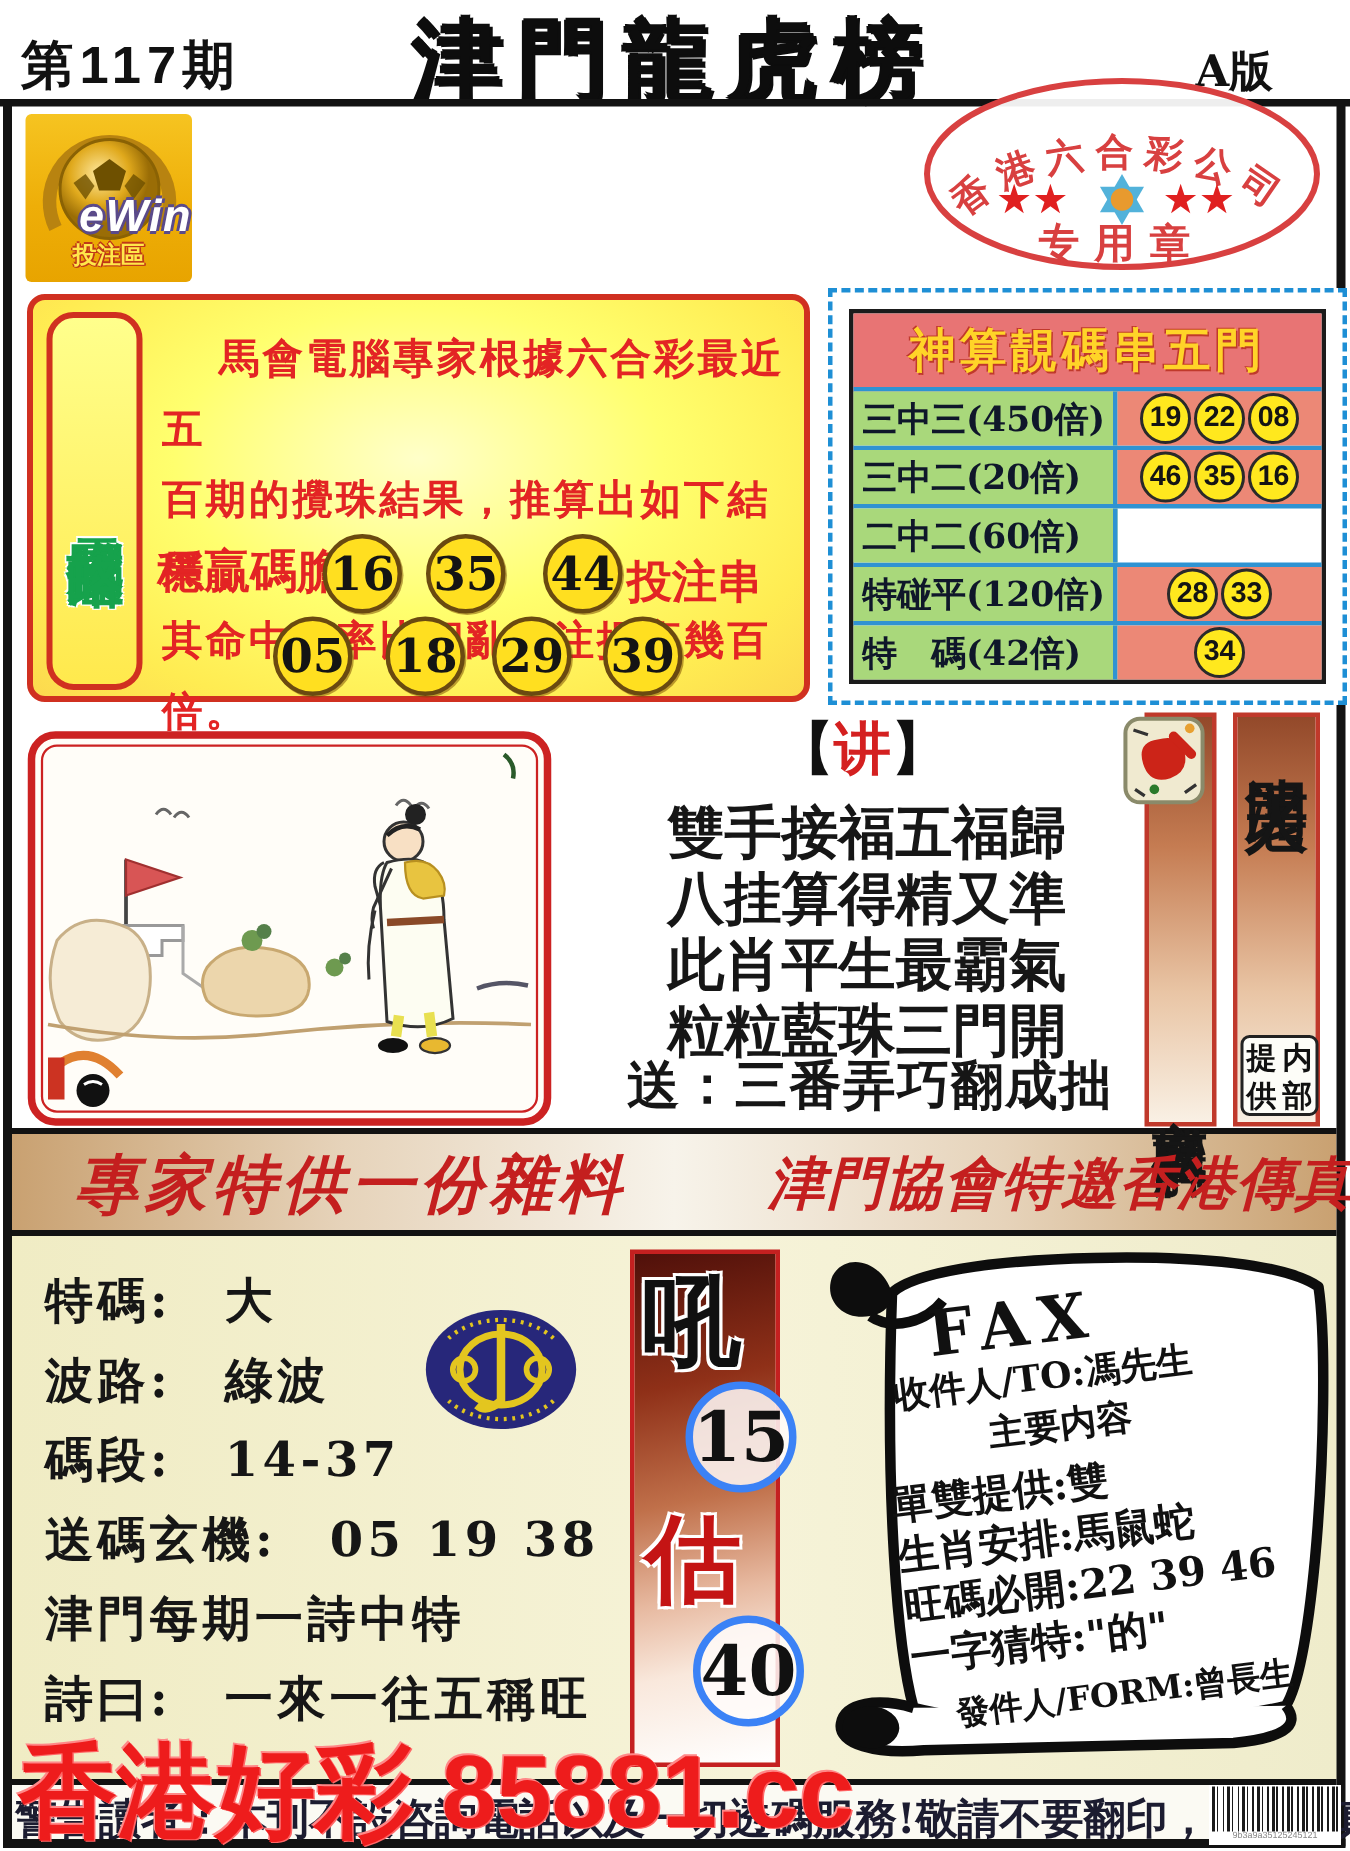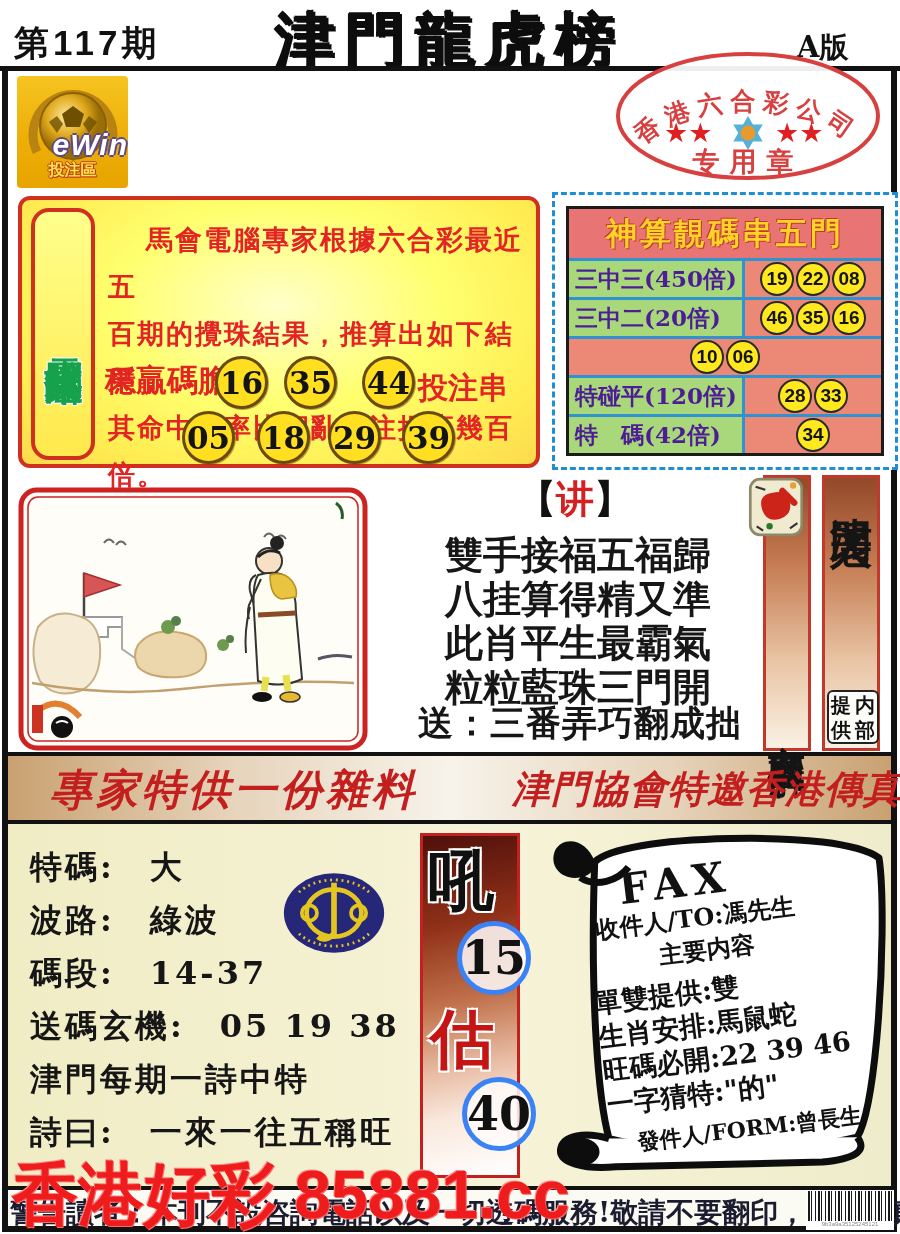--- a/index.html
+++ b/index.html
@@ -54,21 +54,21 @@
 
   
   .bluebox { left:552px; top:192px; width:346px; height:278px; border:3px dashed #1e8fd5; background:#fff; z-index:3; }
   .mtable { position:absolute; left:11px; top:11px; width:318px; height:250px; border:3px solid #1b1b1b;
             display:flex; flex-direction:column; }
   .mt-head { height:52px; background:#e87474; border-bottom:3px solid #2f93d2; display:flex; align-items:center; justify-content:center;
              font-size:31px; font-weight:900; color:#ffd428; letter-spacing:3px; font-family:"DejaVu Serif", serif;
              text-shadow:1px 1px 0 #c0392b, -1px -1px 0 #c0392b; }
   .mt-row { flex:1; display:flex; border-bottom:3px solid #2f93d2; }
   .mt-row:last-child { border-bottom:none; }
-  .mt-label { width:176px; background:#a9d87b; color:#4c1d95; font-weight:900; font-size:23px;
+  .mt-label { width:176px; background:#a9d87b; color:#0f172a; font-weight:900; font-size:23px;
               display:flex; align-items:center; padding-left:6px; border-right:3px solid #2f93d2;
               font-family:"DejaVu Serif", serif; white-space:nowrap; }
   .mt-nums { flex:1; background:#ec8876; display:flex; align-items:center; justify-content:center; gap:2px; }
   .sball { width:34px; height:34px; border-radius:50%; background:#ffe81e; border:2px solid #2a2a2a;
            display:flex; align-items:center; justify-content:center; font-size:19px; font-weight:900; color:#141414; }
 
   
   .cartoon { left:18px; top:487px; width:350px; height:264px; z-index:3; }
 
   
@@ -224,24 +224,21 @@
       </div>
       <div class="mt-row">
         <div class="mt-label">三中二(20倍)</div>
         <div class="mt-nums">
           <span class="sball">46</span>
           <span class="sball">35</span>
           <span class="sball">16</span>
         </div>
       </div>
       <div class="mt-row">
-        <div class="mt-nums">
-          <span class="sball">10</span>
-          <span class="sball">06</span>
-        </div>
+        <div class="mt-label">二中二(60倍)</div>
       </div>
       <div class="mt-row">
         <div class="mt-label">特碰平(120倍)</div>
         <div class="mt-nums">
           <span class="sball">28</span>
           <span class="sball">33</span>
         </div>
       </div>
       <div class="mt-row">
         <div class="mt-label">特　碼(42倍)</div>

